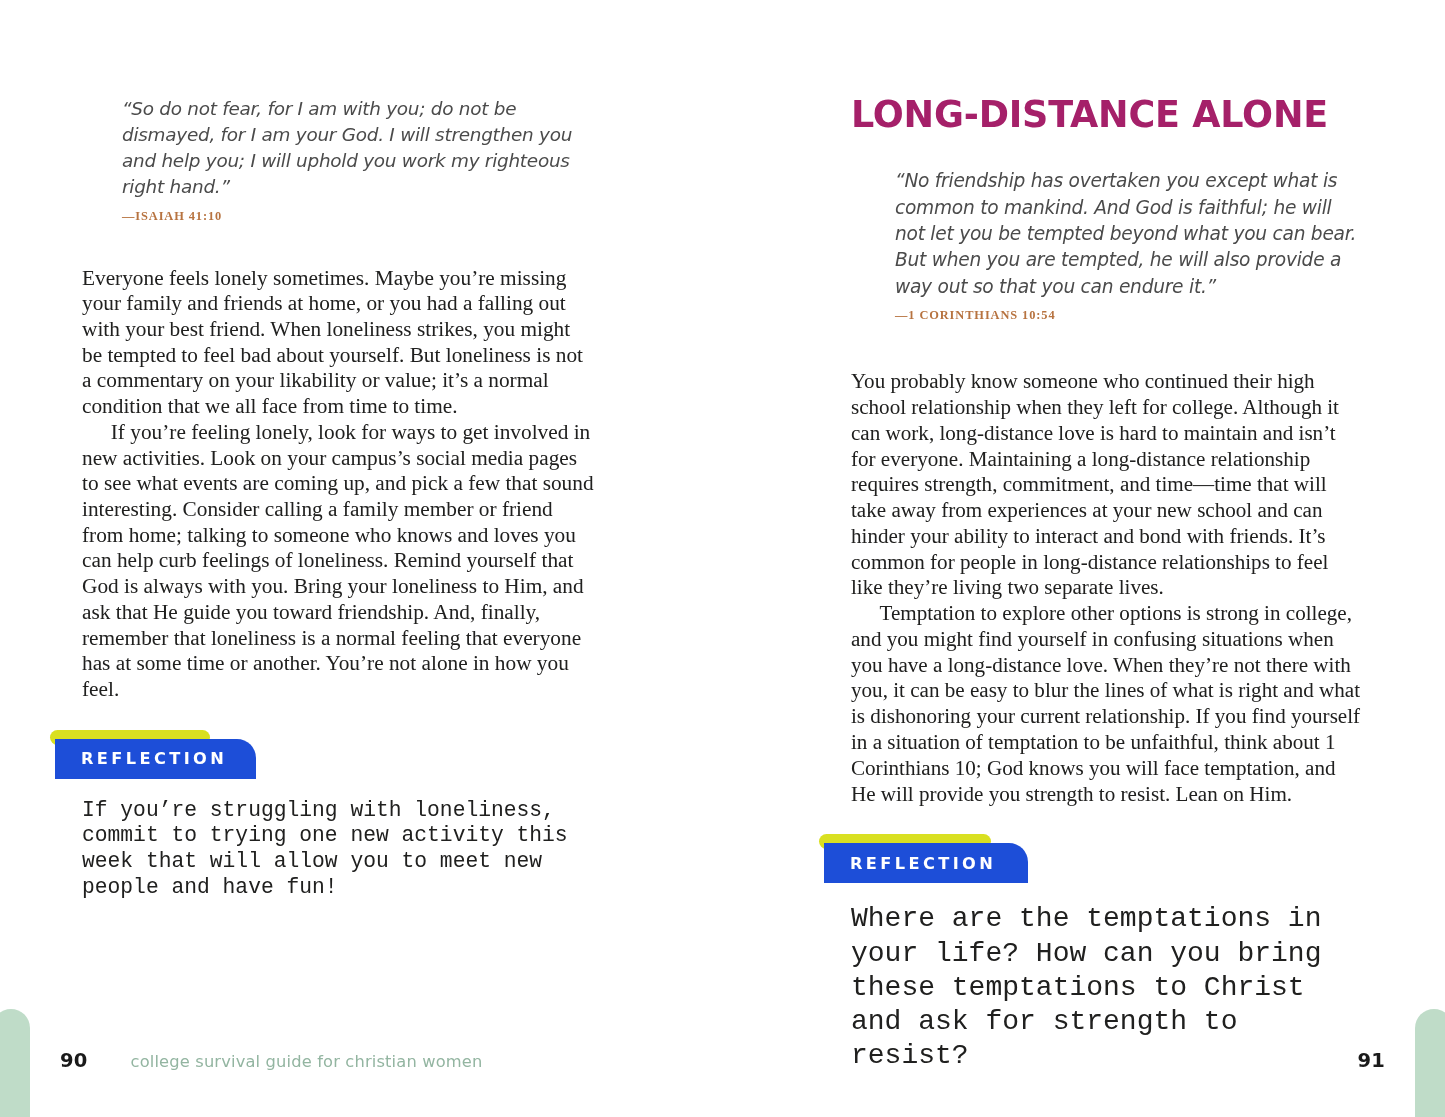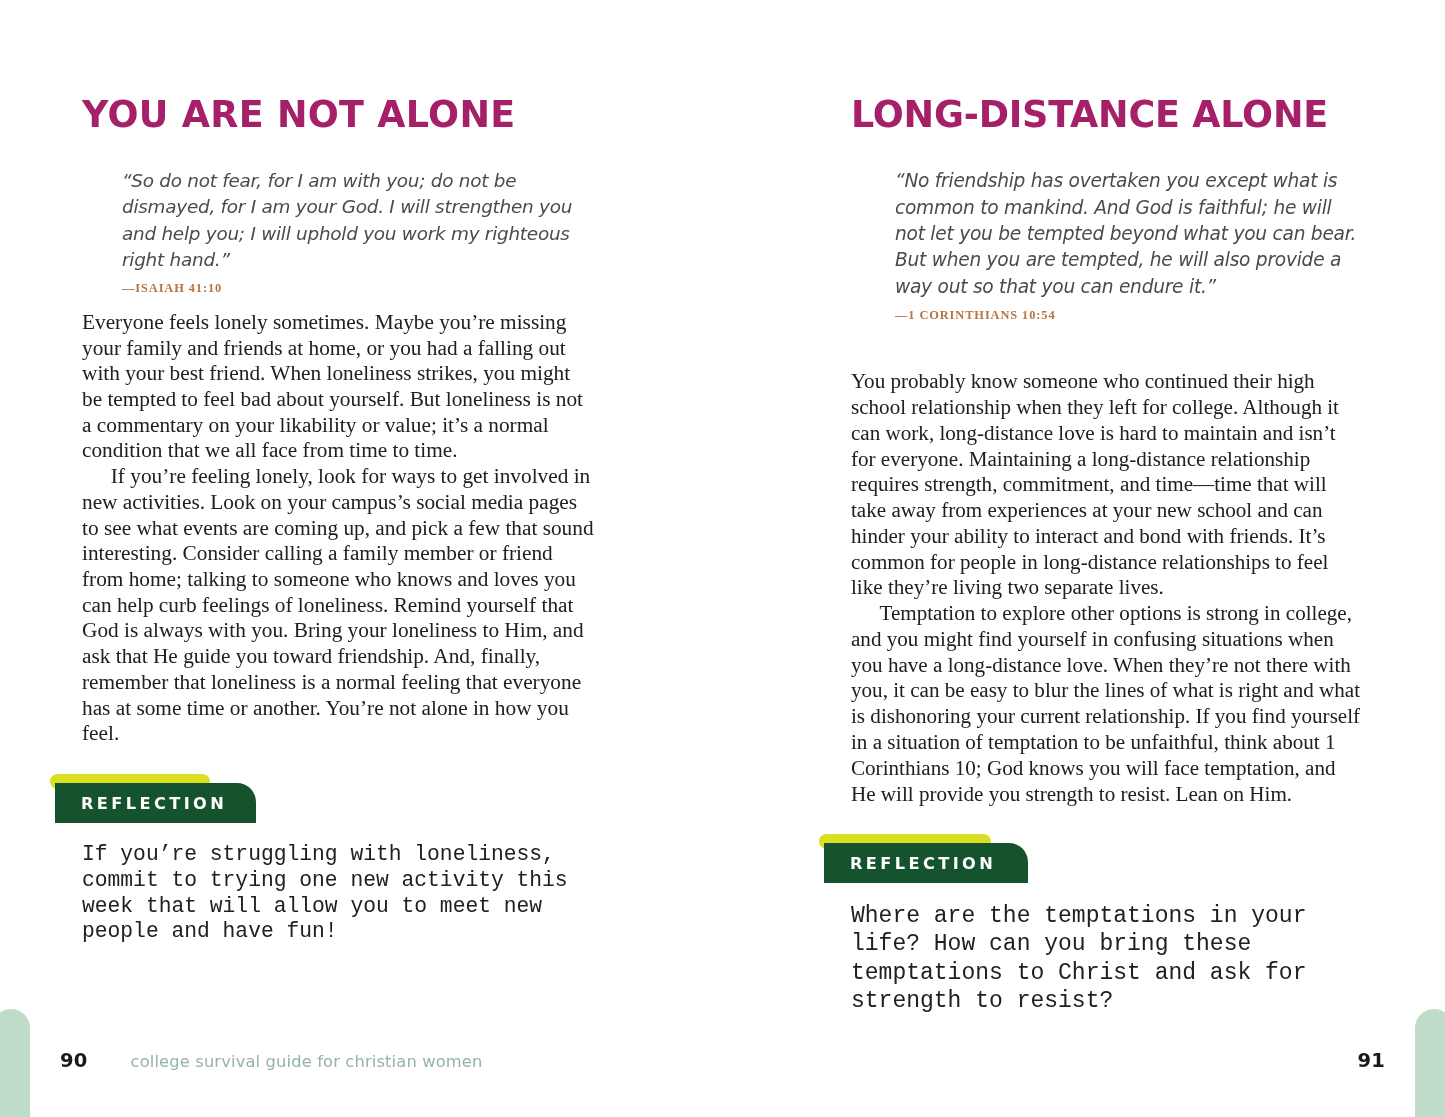--- a/index.html
+++ b/index.html
@@ -98,21 +98,21 @@
     font-size: 21.3px;
     line-height: 1.208;
     text-align: left;
   }
   .body-copy p {
     margin: 0;
     text-indent: 0;
   }
   .body-copy p + p { text-indent: 1.35em; }
 
-  .column.left  .body-block { margin-top: 14px; }
+  .column.left  .body-block { margin-top: 42px; }
   .column.right .body-block { margin-top: 46px; }
   .column.right .body-copy { font-size: 21.1px; line-height: 1.222; }
 
   
   .reflection-wrap {
     position: relative;
     margin-top: 27px;
     height: 56px;
   }
   .highlight-stroke {
@@ -127,21 +127,21 @@
   .column.right .highlight-stroke {
     left: -32px;
     width: 172px;
   }
   .reflection-badge {
     position: absolute;
     left: -27px;
     top: 9px;
     width: 201px;
     height: 40px;
-    background: #14532d;
+    background: #1d4ed8;
     border-top-right-radius: 19px;
     display: flex;
     align-items: center;
   }
   .reflection-badge .label {
     font-family: "DejaVu Sans", sans-serif;
     font-weight: 700;
     font-size: 16.2px;
     letter-spacing: 3.4px;
     color: #ffffff;
@@ -150,21 +150,21 @@
   .column.right .reflection-badge { width: 204px; }
 
   .reflection-text {
     margin: 0;
     color: #20201f;
     font-size: 21.3px;
     line-height: 1.21;
     padding-top: 12px;
     font-family: Liberation Mono, monospace;
   }
-  .column.right .reflection-text { font-size: 23px; line-height: 1.225; }
+  .column.right .reflection-text { font-size: 28px; line-height: 1.225; }
 
   
   .footer {
     position: absolute;
     bottom: 45px;
     display: flex;
     align-items: baseline;
     font-family: "DejaVu Sans", sans-serif;
     margin-top: 46px;
   }
@@ -187,21 +187,20 @@
 </head>
 <body>
 
 <div class="page-spread">
 
   <div class="corner-arch left"></div>
   <div class="corner-arch right"></div>
 
   <div class="column left">
 
-    <h1 class="chapter-title">YOU ARE NOT ALONE</h1>
 
     <div class="scripture">
       <p class="scripture-text">“So do not fear, for I am with you; do not be dismayed, for I am your God. I will strengthen you and help you; I will uphold you work my righteous right hand.”</p>
       <p class="scripture-ref">—ISAIAH 41:10</p>
     </div>
 
     <div class="body-block">
       <div class="body-copy">
         <p>Everyone feels lonely sometimes. Maybe you’re missing your family and friends at home, or you had a falling out with your best friend. When loneliness strikes, you might be tempted to feel bad about yourself. But loneliness is not a commentary on your likability or value; it’s a normal condition that we all face from time to time.</p>
         <p>If you’re feeling lonely, look for ways to get involved in new activities. Look on your campus’s social media pages to see what events are coming up, and pick a few that sound interesting. Consider calling a family member or friend from home; talking to someone who knows and loves you can help curb feelings of loneliness. Remind yourself that God is always with you. Bring your loneliness to Him, and ask that He guide you toward friendship. And, finally, remember that loneliness is a normal feeling that everyone has at some time or another. You’re not alone in how you feel.</p>

